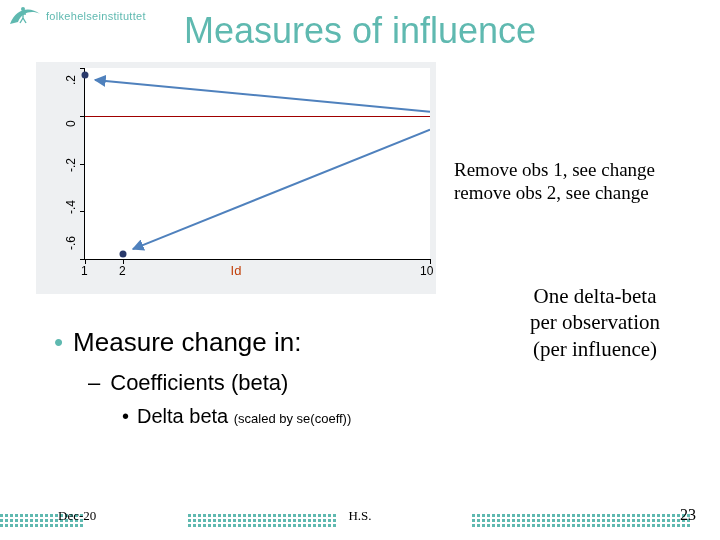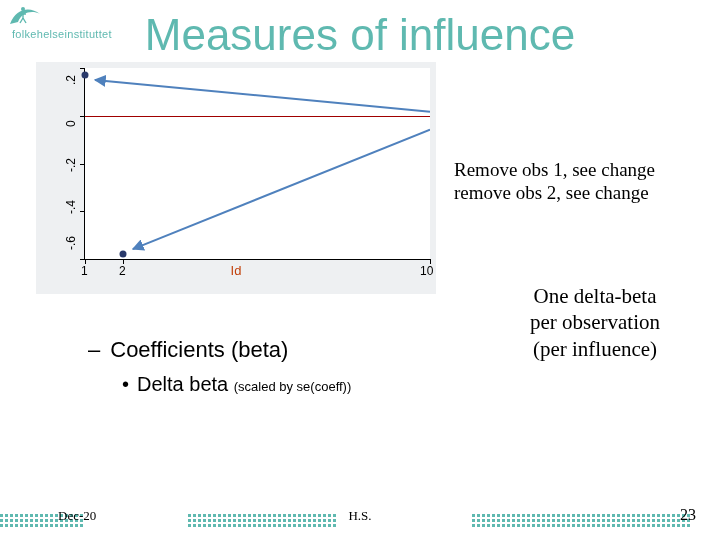--- a/index.html
+++ b/index.html
@@ -10,41 +10,41 @@
     font-family: Arial, Helvetica, sans-serif;
     background: #ffffff;
     position: relative;
     overflow: hidden;
   }
   .logo {
     position: absolute;
     left: 8px;
     top: 4px;
     display: flex;
-    flex-direction: column;
+    align-items: center;
   }
   .logo-swoosh {
     width: 34px;
     height: 24px;
     position: relative;
   }
   .logo-swoosh svg { display:block; }
   .logo-text {
     font-size: 11px;
     color: #5fb9b0;
     margin-left: 4px;
     letter-spacing: 0.3px;
   }
   .title {
     position: absolute;
     top: 10px;
     left: 0;
     width: 720px;
     text-align: center;
-    font-size: 44px;
+    font-size: 36px;
     color: #5fb9b0;
     font-weight: 400;
   }
   .chart-area {
     position: absolute;
     left: 36px;
     top: 62px;
     width: 400px;
     height: 232px;
     background: #eef0f2;
@@ -255,20 +255,21 @@
   <div>remove  obs 2, see change</div>
 </div>
 
 <div class="right-caption">
   <div>One delta-beta</div>
   <div>per observation</div>
   <div>(per influence)</div>
 </div>
 
 <div class="bullets">
+  <p class="b0"><span class="bdot">•</span><span>Measure change in:</span></p>
   <p class="b1"><span class="bdash">–</span><span>Coefficients (beta)</span></p>
   <p class="b2"><span class="bdot">•</span><span>Delta beta</span> <span class="small">(scaled by se(coeff))</span></p>
 </div>
 
 <div class="dots-row dots-left">
     <span></span>
     <span></span>
     <span></span>
     <span></span>
     <span></span>

